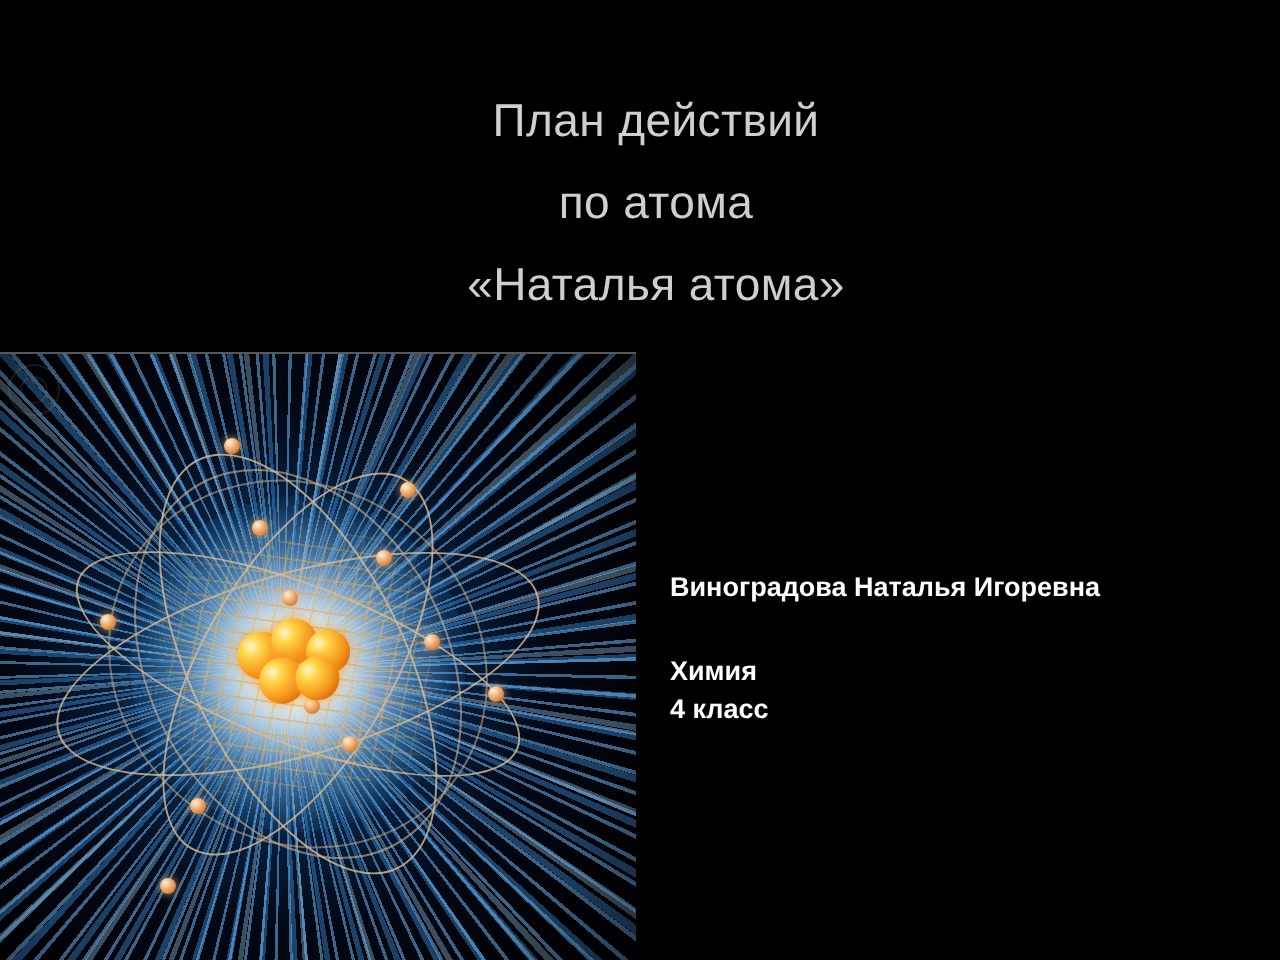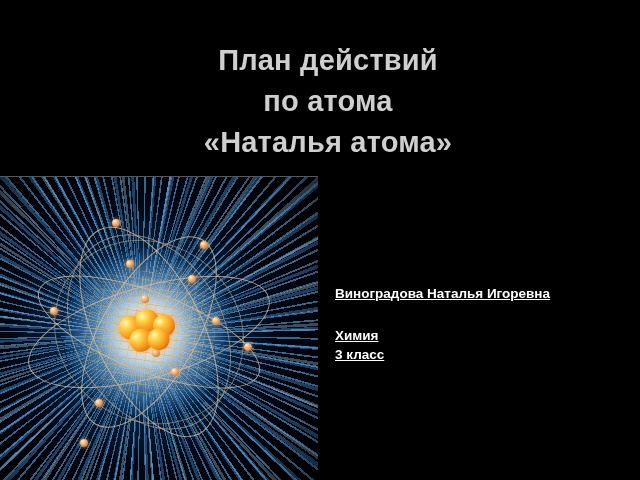--- a/index.html
+++ b/index.html
@@ -20,24 +20,24 @@
   }
 
   
   #title-block {
     position: absolute;
     left: 140px;
     top: 40px;
     width: 376px;
     text-align: center;
     color: #cfcfcf;
-    font-size: 29px;
+    font-size: 23px;
     line-height: 41px;
     letter-spacing: 0.2px;
-    font-weight: 700;
+    font-weight: 400;
     white-space: nowrap;
   }
   #title-block .tline { display: block; }
 
   
   #atom-figure {
     position: absolute;
     left: 0px;
     top: 176px;
     width: 318px;
@@ -220,21 +220,21 @@
     left: 335px;
     top: 284px;
     width: 296px;
     color: #ffffff;
     font-size: 13.5px;
     font-weight: bold;
     line-height: 19px;
     white-space: nowrap;
   }
   #credits .gap { display: block; height: 23px; }
-  #credits .cline { display: block; text-decoration: underline; }
+  #credits .cline { display: block; }
 </style>
 </head>
 <body>
 
 <div id="slide">
 
   <div id="title-block">
     <span class="tline">План действий</span>
     <span class="tline">по атома</span>
     <span class="tline">«Наталья атома»</span>
@@ -276,16 +276,16 @@
       <div class="nuc-ball nb5"></div>
     </div>
 
     <div id="photo-watermark"></div>
   </div>
 
   <div id="credits">
     <span class="cline">Виноградова Наталья Игоревна</span>
     <span class="gap"></span>
     <span class="cline">Химия</span>
-    <span class="cline">3 класс</span>
+    <span class="cline">4 класс</span>
   </div>
 
 </div>
 
 </body></html>

